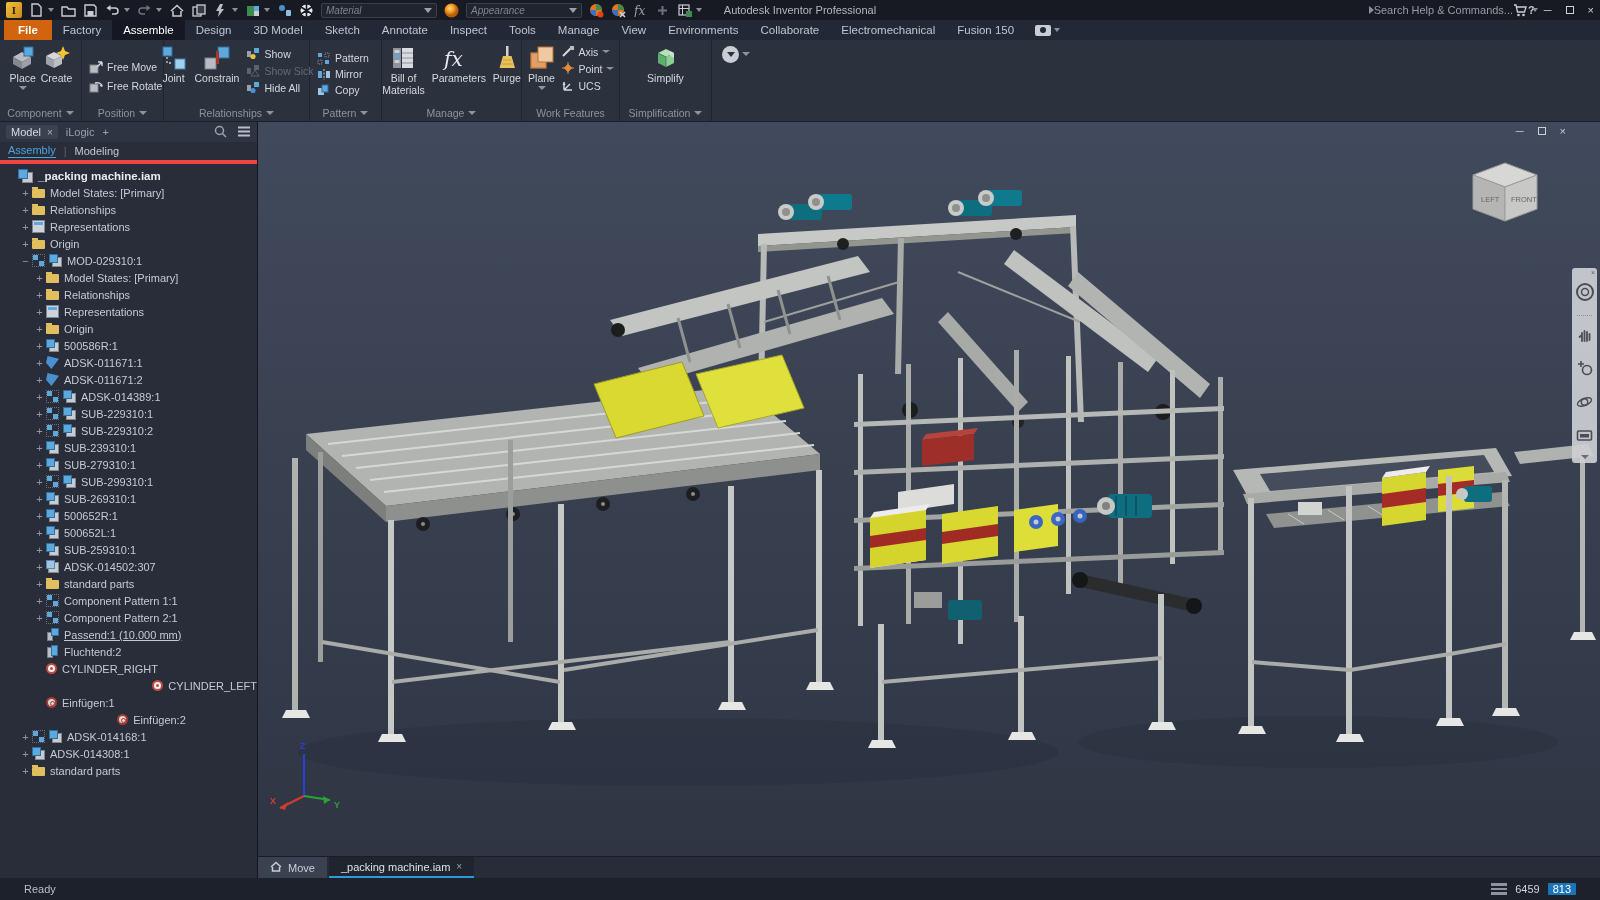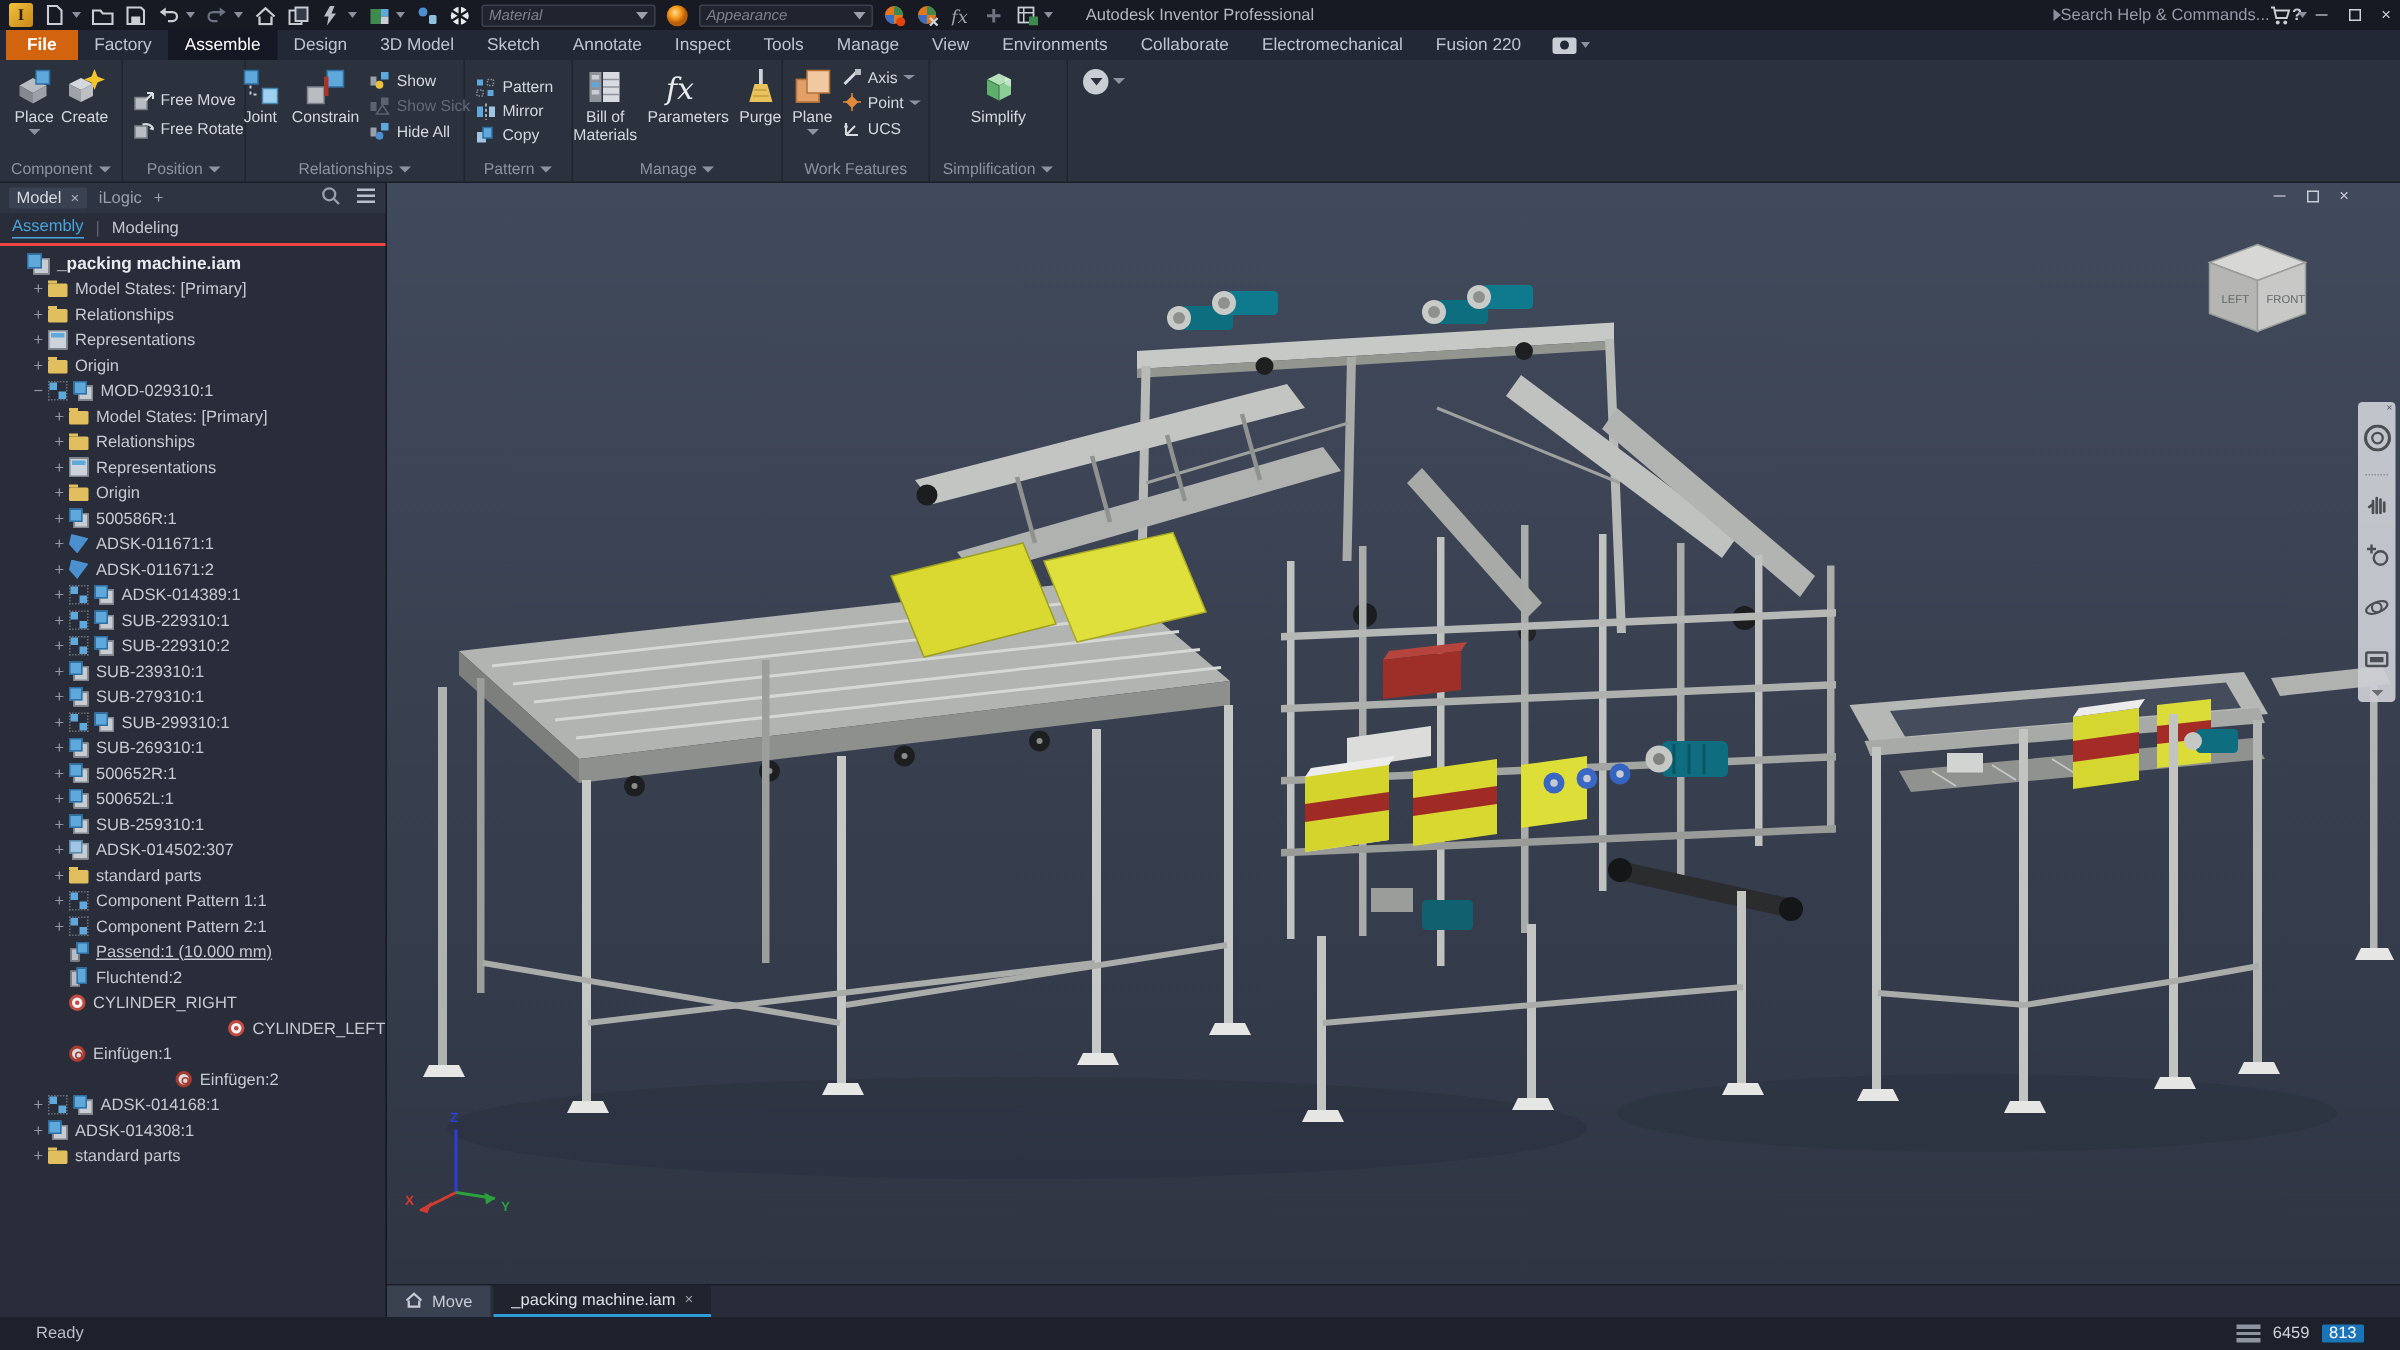--- a/index.html
+++ b/index.html
@@ -49,21 +49,21 @@
   .circbtn { width:17px; height:17px; border-radius:50%; background:#c9cdd4; display:flex; align-items:center; justify-content:center; }
   .circbtn i { width:0; height:0; border-left:4px solid transparent; border-right:4px solid transparent; border-top:5px solid #2b313d; }
 
   
   .main { flex:1; display:flex; min-height:0; }
   .browser { width:258px; background:#282d39; border-right:1px solid #14171f; display:flex; flex-direction:column; flex:none; }
   .bheader { height:20px; background:#2e3442; display:flex; align-items:center; padding:0 6px; gap:8px; font-size:11px; color:#9aa0ac; }
   .btab { background:#3a4150; color:#d7dae1; padding:1px 5px; display:flex; gap:6px; align-items:center; border-radius:1px; }
   .bx { color:#aeb3bc; font-size:10px; }
   .bh-right { margin-left:auto; display:flex; gap:10px; align-items:center; }
-  .bmode { height:22px; display:flex; align-items:center; gap:8px; padding:0 8px; font-size:11px; border-bottom:2px solid #ef4444; }
+  .bmode { height:22px; display:flex; align-items:center; gap:8px; padding:0 8px; font-size:11px; border-bottom:4px solid #ef4444; }
   .bmode .assembly { color:#4aa3dc; border-bottom:1px solid #4aa3dc; padding-bottom:1px; }
   .bmode .sep { color:#5c6270; }
   .bmode .modeling { color:#c3c8d0; }
   .tree { flex:1; overflow:hidden; padding-top:3px; }
   .trow { height:17px; display:flex; align-items:center; font-size:11px; color:#c6cad2; white-space:nowrap; }
   .trow.bold { font-weight:bold; color:#e9ebef; font-size:11.5px; }
   .texp { width:13px; text-align:center; color:#9298a3; font-size:11px; flex:none; }
   .tlbl { margin-left:1px; }
   .tico { width:13px; height:13px; margin-right:4px; position:relative; display:inline-block; flex:none; }
   .i-folder { background:#e2bf5e; border-radius:1px; height:9px; align-self:center; margin-top:2px; }
@@ -281,21 +281,21 @@
       <div class="rtab">3D Model</div>
       <div class="rtab">Sketch</div>
       <div class="rtab">Annotate</div>
       <div class="rtab">Inspect</div>
       <div class="rtab">Tools</div>
       <div class="rtab">Manage</div>
       <div class="rtab">View</div>
       <div class="rtab">Environments</div>
       <div class="rtab">Collaborate</div>
       <div class="rtab">Electromechanical</div>
-      <div class="rtab">Fusion 220</div>
+      <div class="rtab">Fusion 150</div>
       <div class="tab-camera">
         <span class="cam"></span>
         <span class="qcaret" style="margin-left:0"></span>
       </div>
     </div>
 
   <div class="ribbon">
 
     <div class="panel" style="width:82px">
       <div class="panel-body">

